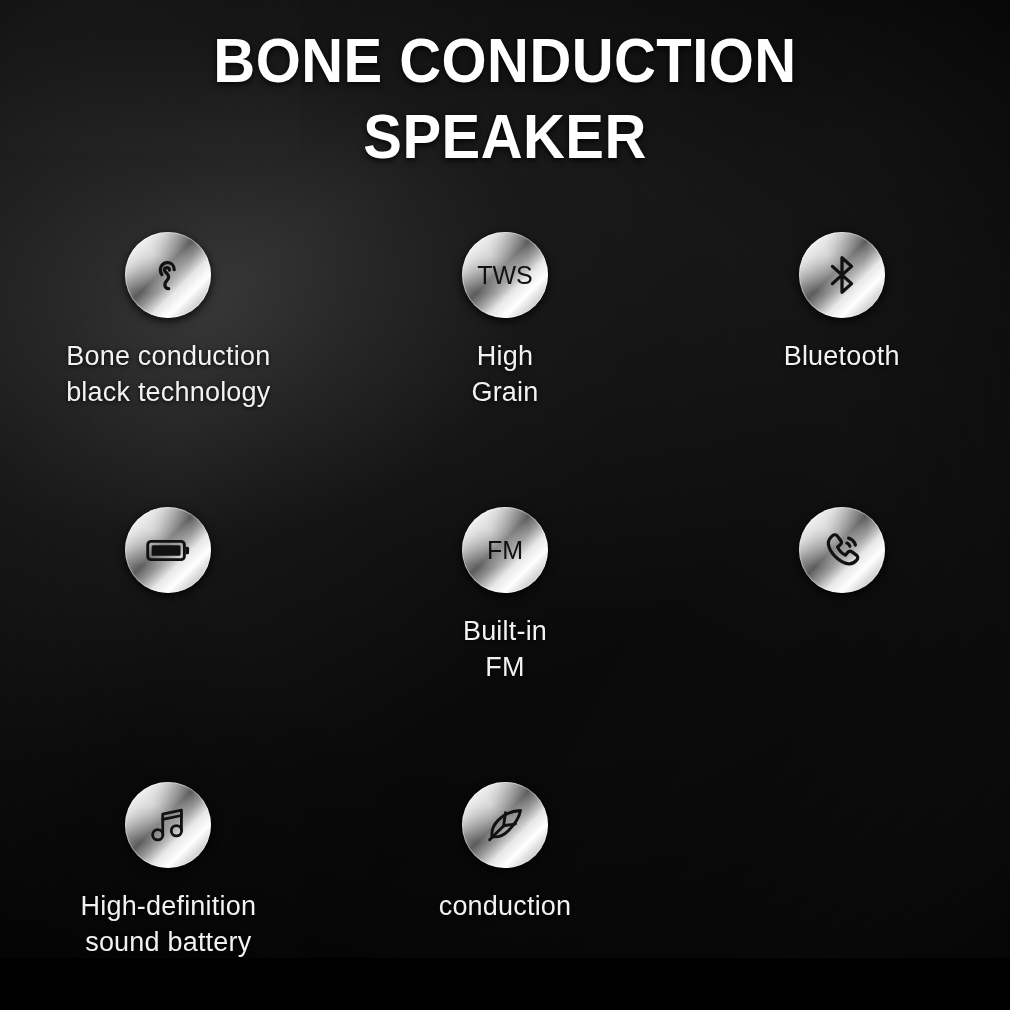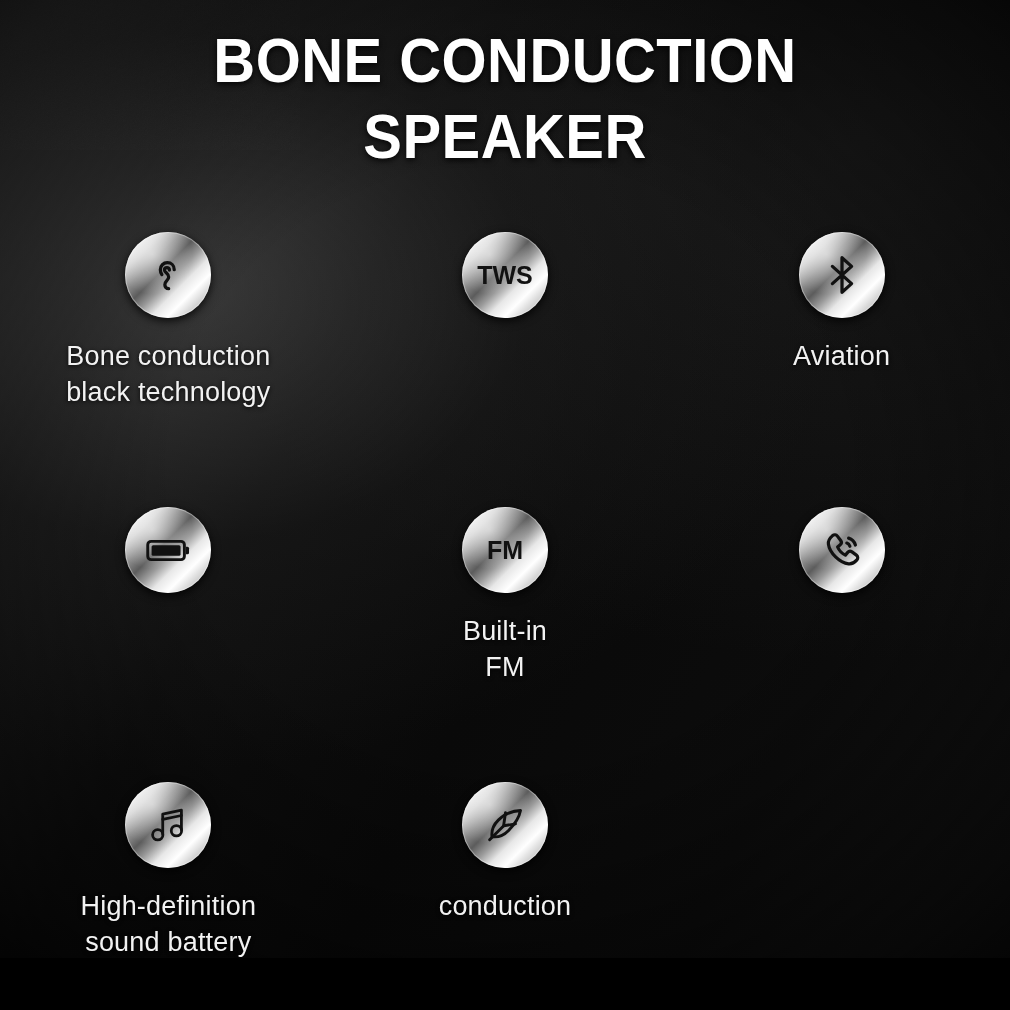--- a/index.html
+++ b/index.html
@@ -115,21 +115,21 @@
   }
   .disc svg {
     position: relative;
     z-index: 2;
     display: block;
   }
   .disc-text {
     position: relative;
     z-index: 2;
     color: #111;
-    font-weight: 700;
+    font-weight: 400;
     font-size: 25px;
     letter-spacing: 0px;
     line-height: 1;
   }
   .disc-text.small {
     font-size: 25px;
   }
 
   
   .caption {
@@ -165,31 +165,33 @@
         </span>
       </div>
       <div class="caption">Bone conduction
 black technology</div>
     </div>
 
     <div class="cell">
       <div class="disc">
         <span class="disc-text">TWS</span>
       </div>
+      <div class="caption">High
+Grain</div>
     </div>
 
     <div class="cell">
       <div class="disc">
         <span>
           <svg width="46" height="46" viewBox="0 0 48 48" fill="none" stroke="#111" stroke-width="3.4" stroke-linecap="round" stroke-linejoin="round">
             <path d="M24 6v36l10-9-20-18M24 42V6l10 9-20 18"></path>
           </svg>
         </span>
       </div>
-      <div class="caption">Aviation</div>
+      <div class="caption">Bluetooth</div>
     </div>
 
 
     <div class="cell">
       <div class="disc">
         <span>
           <svg width="54" height="54" viewBox="0 0 56 56" fill="none">
             <rect x="7" y="19" width="38" height="19" rx="3.6" ry="3.6" stroke="#111" stroke-width="3" fill="none"></rect>
             <rect x="11" y="23" width="30" height="11" rx="1.6" ry="1.6" fill="#111"></rect>
             <path d="M46.5 24.5h1.7a1.6 1.6 0 0 1 1.6 1.6v4.8a1.6 1.6 0 0 1-1.6 1.6h-1.7z" fill="#111"></path>

